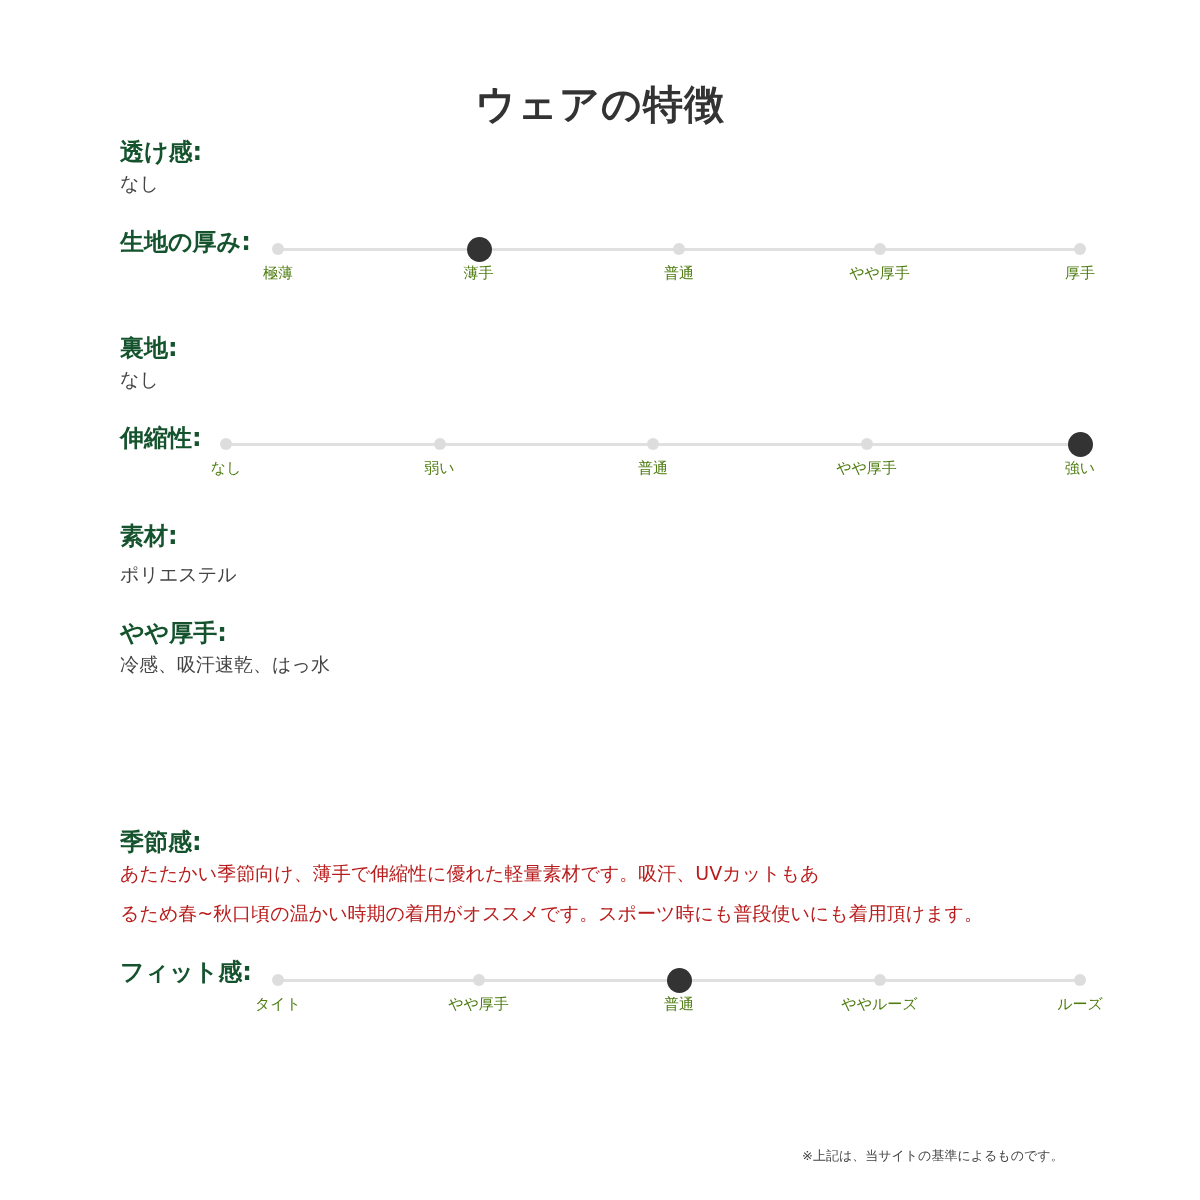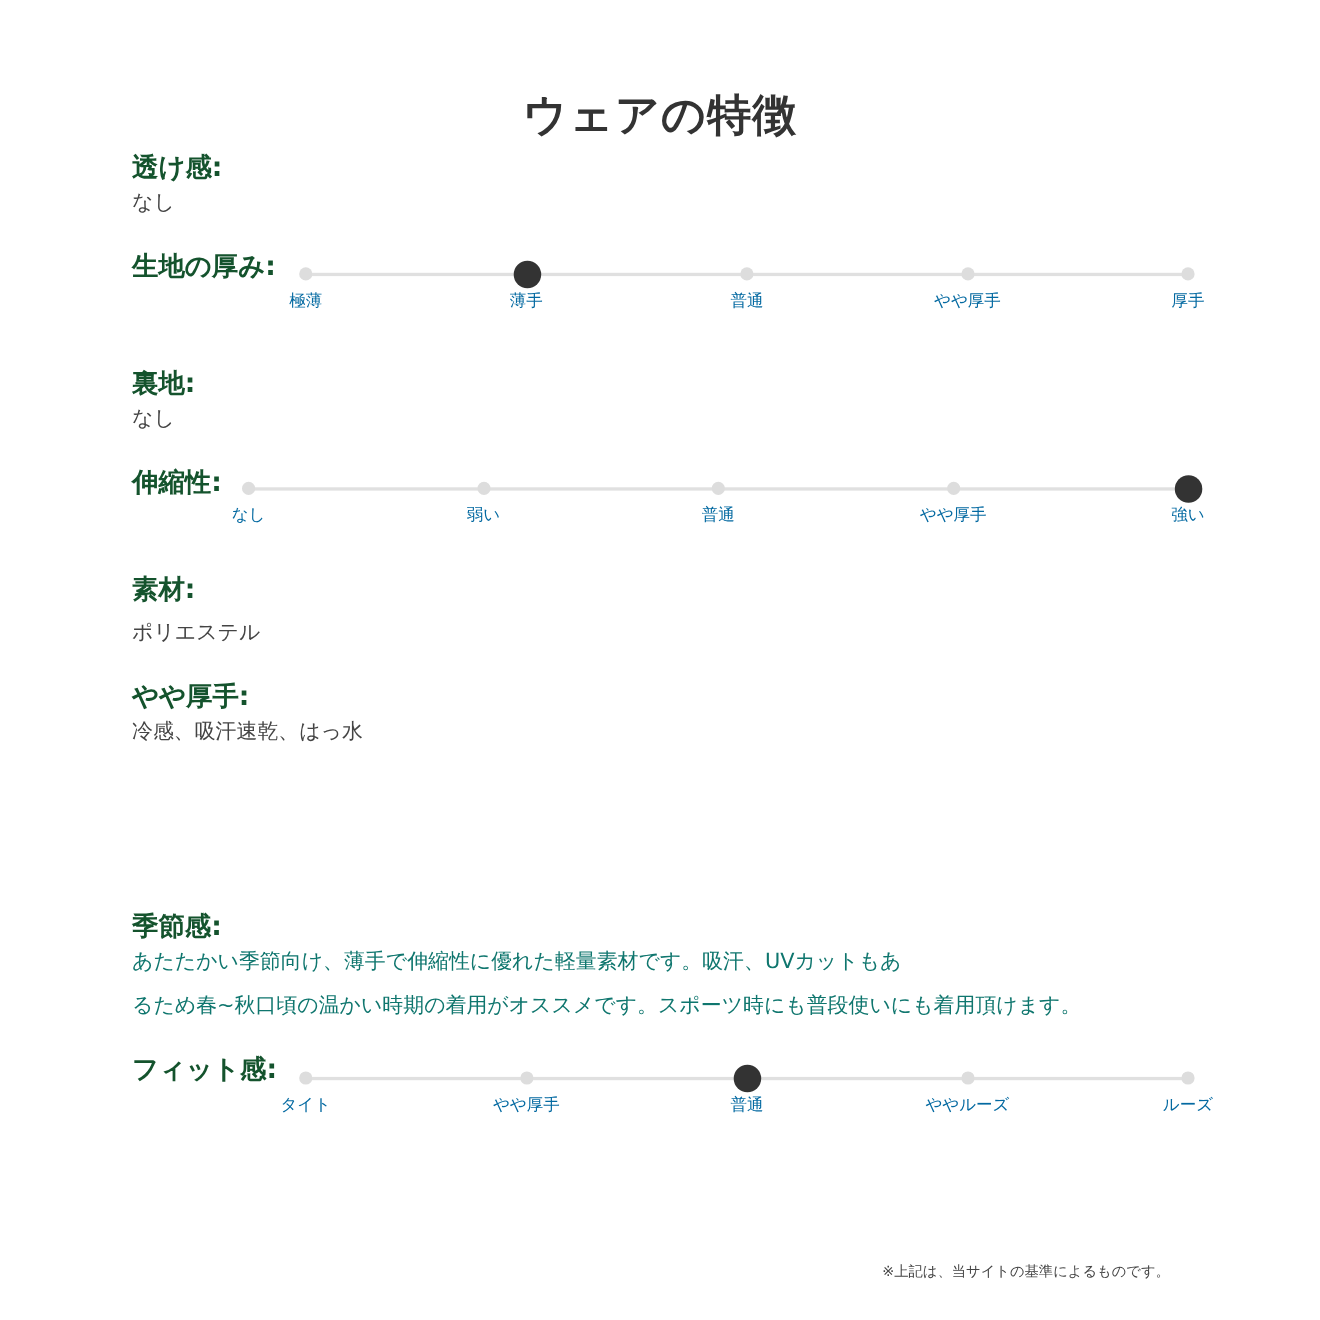--- a/index.html
+++ b/index.html
@@ -29,26 +29,26 @@
   }
   .scale .dot {
     position: absolute; left: -6px; top: 4px; width: 12px; height: 12px; border-radius: 50%;
     background: #dddddd;
   }
   .scale .dot.active {
     left: -12px; top: -2px; width: 25px; height: 25px; background: #333333;
   }
   .scale .pt-label {
     position: absolute; top: 25px; left: -80px; width: 160px; text-align: center;
-    font-size: 15px; color: #0369a1; white-space: nowrap;
+    font-size: 15px; color: #4d7c0f; white-space: nowrap;
   }
   .note {
     position: absolute; left: 802px; top: 1147px; font-size: 13px; color: #444444; white-space: nowrap;
   }
-  .para { position: absolute; left: 120px; font-size: 19px; color: #0f766e; white-space: nowrap; }
+  .para { position: absolute; left: 120px; font-size: 19px; color: #b91c1c; white-space: nowrap; }
 </style>
 </head>
 <body>
 
 <div class="title">ウェアの特徴</div>
 
 <div class="label" style="top:136px">透け感:</div>
 <div class="value" style="top:171px">なし</div>
 
 <div class="label" style="top:226px">生地の厚み:</div>

